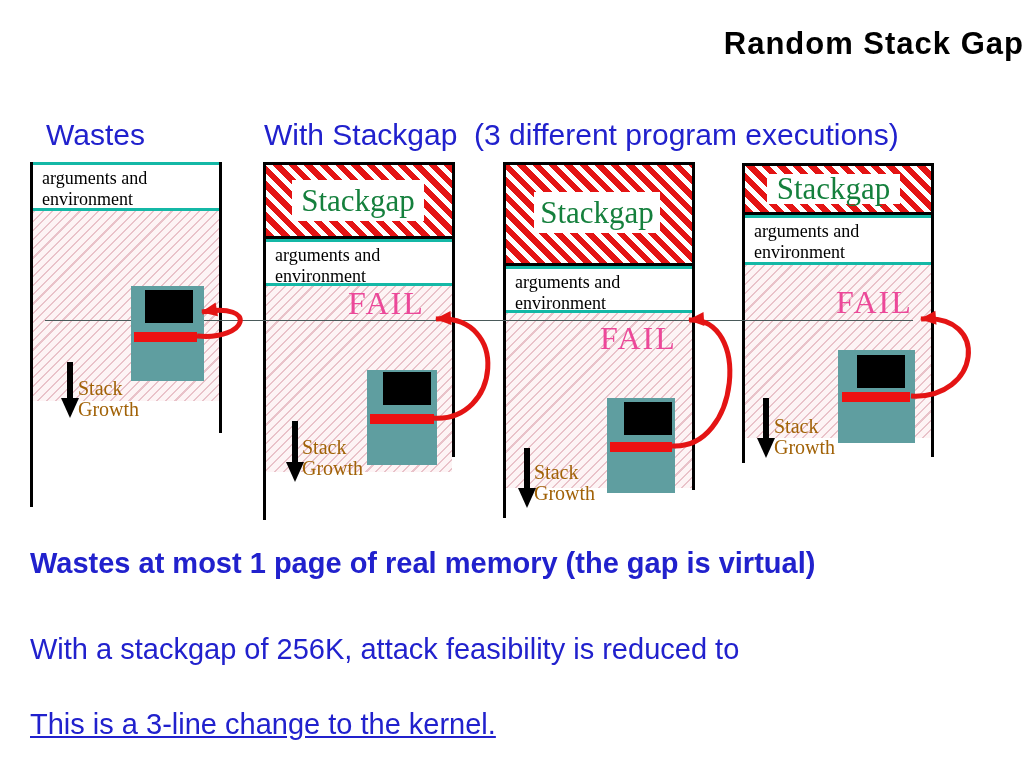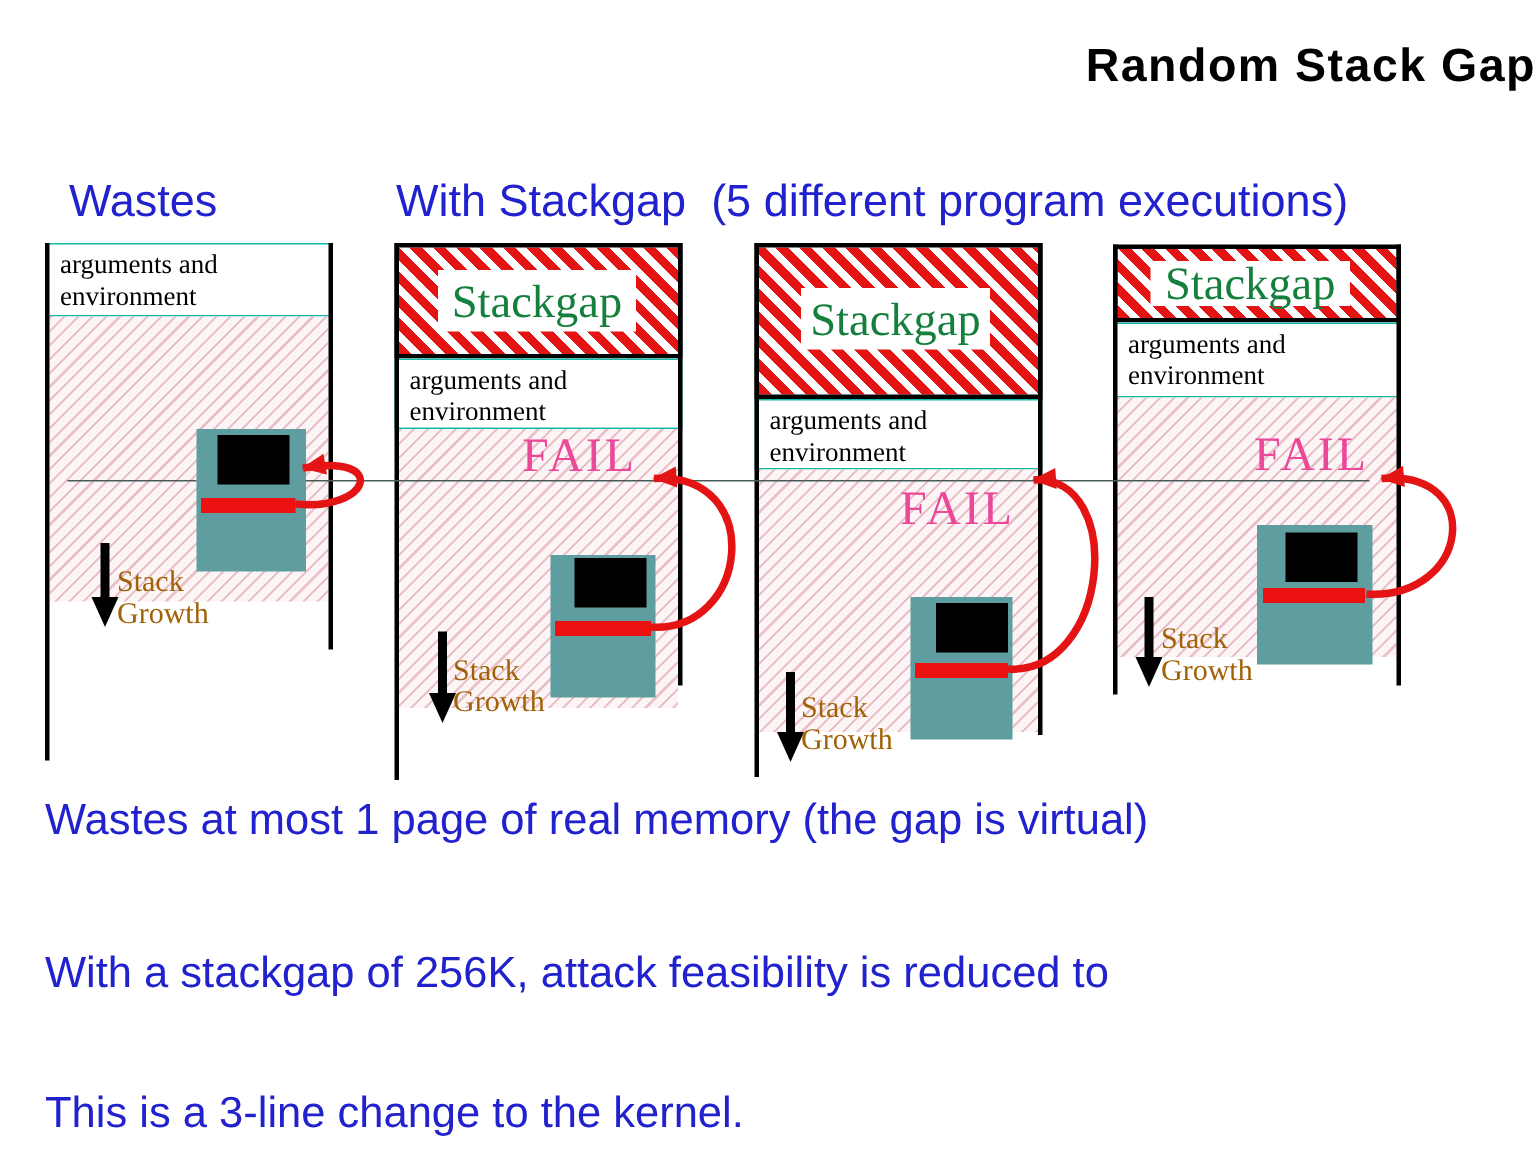--- a/index.html
+++ b/index.html
@@ -12,21 +12,21 @@
   
   .title {
     left:0; right:0; top:26px; text-align:right;
     font-size:31px; font-weight:bold; color:#000; letter-spacing:1px;
   }
   .blue-h { font-size:30px; color:#2121cd; white-space:pre; }
   .h-before { left:46px; top:118px; }
   .h-with   { left:264px; top:118px; }
 
   
-  .box { box-sizing:border-box; border:1px solid #14b8a6; background:#fff; }
+  .box { box-sizing:border-box; border:3px solid #14b8a6; background:#fff; }
   .args {
     font-family:"Liberation Serif","DejaVu Serif",serif;
     font-size:18px; line-height:21px; color:#000;
     padding:3px 40px 0 9px;
   }
   .sgbox {
     box-sizing:border-box; border:3px solid #000;
     background:repeating-linear-gradient(45deg,#e41414 0px,#e41414 6px,#ffffff 6px,#ffffff 11px);
   }
   .sglabel {
@@ -56,21 +56,21 @@
   .notes { font-size:29px; color:#2121cd; white-space:pre; }
   svg.overlay { position:absolute; left:0; top:0; pointer-events:none; }
 </style>
 </head>
 <body>
 
 <div class="slide">
 
   <div class="abs title">Random Stack Gap</div>
   <div class="abs blue-h h-before">Wastes</div>
-  <div class="abs blue-h h-with">With Stackgap  (5 different program executions)</div>
+  <div class="abs blue-h h-with">With Stackgap  (3 different program executions)</div>
 
   <div class="abs box args" style="left:30px; top:162px; width:192px; height:49px;">arguments and environment</div>
   <div class="abs hatch" style="left:33px; top:211px; width:186px; height:190px;"></div>
   <div class="abs vborder" style="left:30px; top:162px; height:345px;"></div>
   <div class="abs vborder" style="left:219px; top:162px; height:271px;"></div>
   <div class="abs computer" style="left:131px; top:286px; width:73px; height:95px;">
     <div class="screen" style="left:14px; top:4px; width:48px; height:33px;"></div>
     <div class="redbar" style="left:3px; top:46px; width:63px; height:10px;"></div>
   </div>
   <div class="abs sgrow" style="left:78px; top:378px;">Stack Growth</div>
@@ -134,17 +134,17 @@
     <line x1="295" y1="421" x2="295" y2="462" stroke="#000" stroke-width="6" marker-end="url(#mblack)"></line>
     <line x1="527" y1="448" x2="527" y2="488" stroke="#000" stroke-width="6" marker-end="url(#mblack)"></line>
     <line x1="766" y1="398" x2="766" y2="438" stroke="#000" stroke-width="6" marker-end="url(#mblack)"></line>
 
     <path d="M 197,336 C 247,341 260,302 202,312" fill="none" stroke="#e41414" stroke-width="5" marker-end="url(#mred)"></path>
     <path d="M 433,418 C 500,423 511,314 436,319" fill="none" stroke="#e41414" stroke-width="5" marker-end="url(#mred)"></path>
     <path d="M 672,446 C 740,450 751,316 689,320" fill="none" stroke="#e41414" stroke-width="5" marker-end="url(#mred)"></path>
     <path d="M 911,396 C 980,400 991,313 921,319" fill="none" stroke="#e41414" stroke-width="5" marker-end="url(#mred)"></path>
   </svg>
 
-  <div class="abs notes" style="left:30px; top:531px;">Wastes at most 1 page of real memory (the gap is virtual)</div>
+  <div class="abs notes" style="left:30px; top:547px;font-weight:bold;">Wastes at most 1 page of real memory (the gap is virtual)</div>
   <div class="abs notes" style="left:30px; top:633px;">With a stackgap of 256K, attack feasibility is reduced to</div>
-  <div class="abs notes" style="left:30px; top:726px;">This is a 3-line change to the kernel.</div>
+  <div class="abs notes" style="left:30px; top:708px;text-decoration:underline;">This is a 3-line change to the kernel.</div>
 
 </div>
 
 </body></html>

